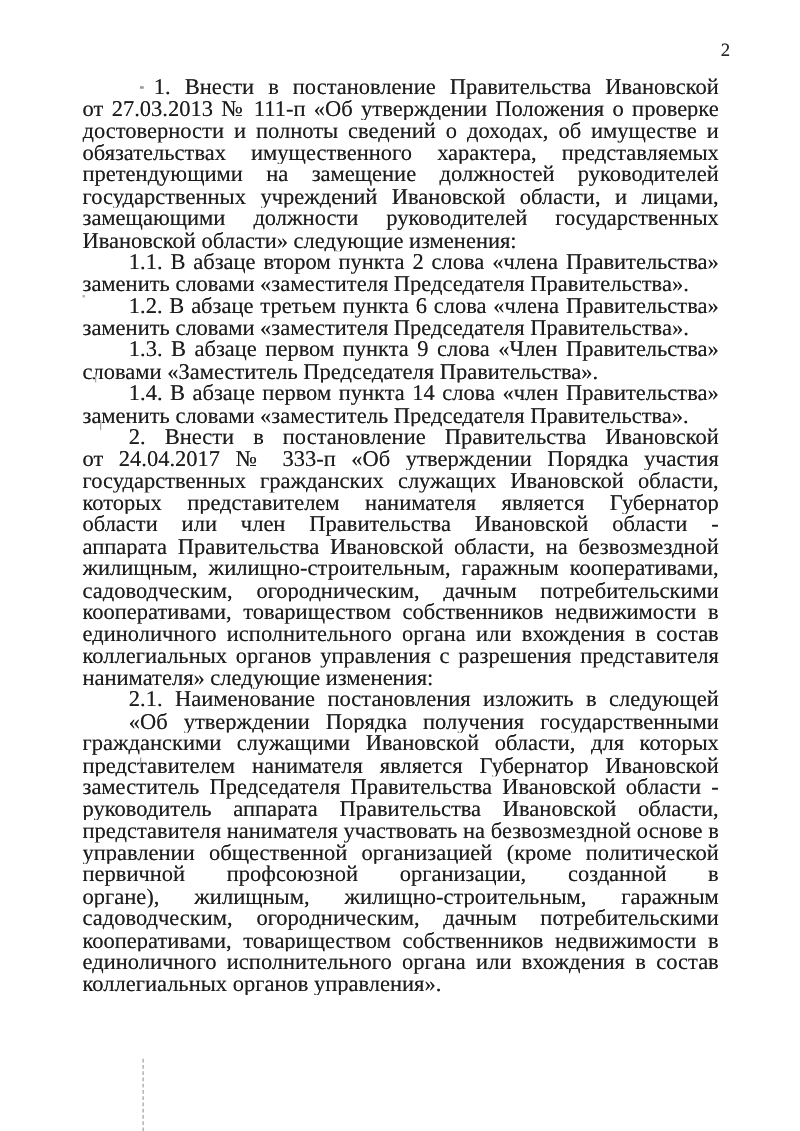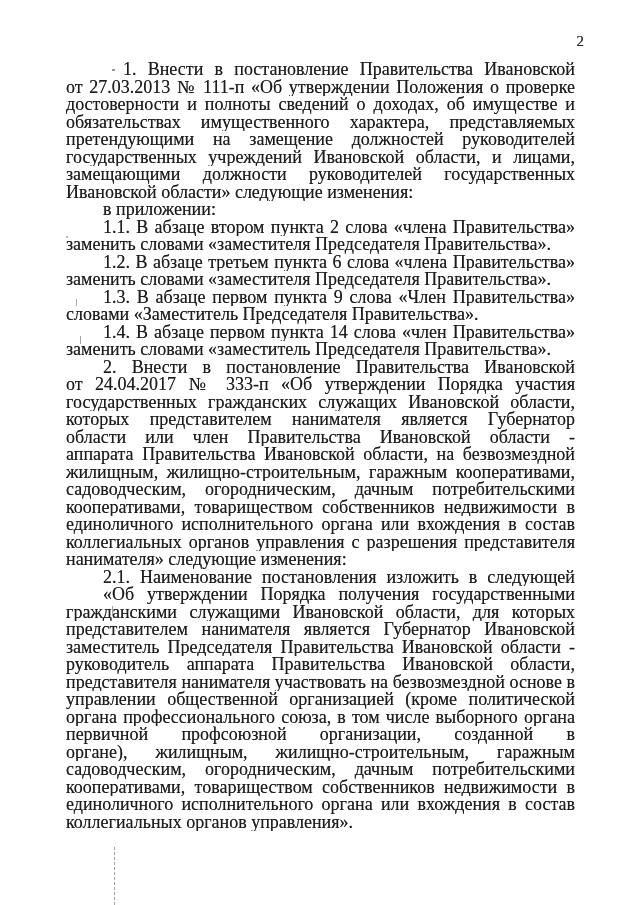--- a/index.html
+++ b/index.html
@@ -69,23 +69,20 @@
         <div class="line first big-indent">1. Внести в постановление Правительства Ивановской области</div>
         <div class="line">от 27.03.2013 № 111-п «Об утверждении Положения о проверке</div>
         <div class="line">достоверности и полноты сведений о доходах, об имуществе и</div>
         <div class="line">обязательствах имущественного характера, представляемых гражданами,</div>
         <div class="line">претендующими на замещение должностей руководителей</div>
         <div class="line">государственных учреждений Ивановской области, и лицами,</div>
         <div class="line">замещающими должности руководителей государственных учреждений</div>
         <div class="line last">Ивановской области» следующие изменения:</div>
       </div>
       <div class="paragraph">
-        <div class="line first last">в приложении:</div>
-      </div>
-      <div class="paragraph">
         <div class="line first">1.1. В абзаце втором пункта 2 слова «члена Правительства»</div>
         <div class="line last">заменить словами «заместителя Председателя Правительства».</div>
       </div>
       <div class="paragraph">
         <div class="line first">1.2. В абзаце третьем пункта 6 слова «члена Правительства»</div>
         <div class="line last">заменить словами «заместителя Председателя Правительства».</div>
       </div>
       <div class="paragraph">
         <div class="line first">1.3. В абзаце первом пункта 9 слова «Член Правительства» заменить</div>
         <div class="line last">словами «Заместитель Председателя Правительства».</div>
@@ -112,21 +109,20 @@
         <div class="line first last">2.1. Наименование постановления изложить в следующей редакции:</div>
       </div>
       <div class="paragraph">
         <div class="line first">«Об утверждении Порядка получения государственными</div>
         <div class="line">гражданскими служащими Ивановской области, для которых</div>
         <div class="line">представителем нанимателя является Губернатор Ивановской области или</div>
         <div class="line">заместитель Председателя Правительства Ивановской области -</div>
         <div class="line">руководитель аппарата Правительства Ивановской области, разрешения</div>
         <div class="line">представителя нанимателя участвовать на безвозмездной основе в</div>
         <div class="line">управлении общественной организацией (кроме политической партии и</div>
-        <div class="line">органа профессионального союза, в том числе выборного органа</div>
         <div class="line">первичной профсоюзной организации, созданной в государственном</div>
         <div class="line">органе), жилищным, жилищно-строительным, гаражным кооперативами,</div>
         <div class="line">садоводческим, огородническим, дачным потребительскими</div>
         <div class="line">кооперативами, товариществом собственников недвижимости в качестве</div>
         <div class="line">единоличного исполнительного органа или вхождения в состав их</div>
         <div class="line last">коллегиальных органов управления».</div>
       </div>
     </div>
 
   <div class="artifact" id="speck-1"></div>

